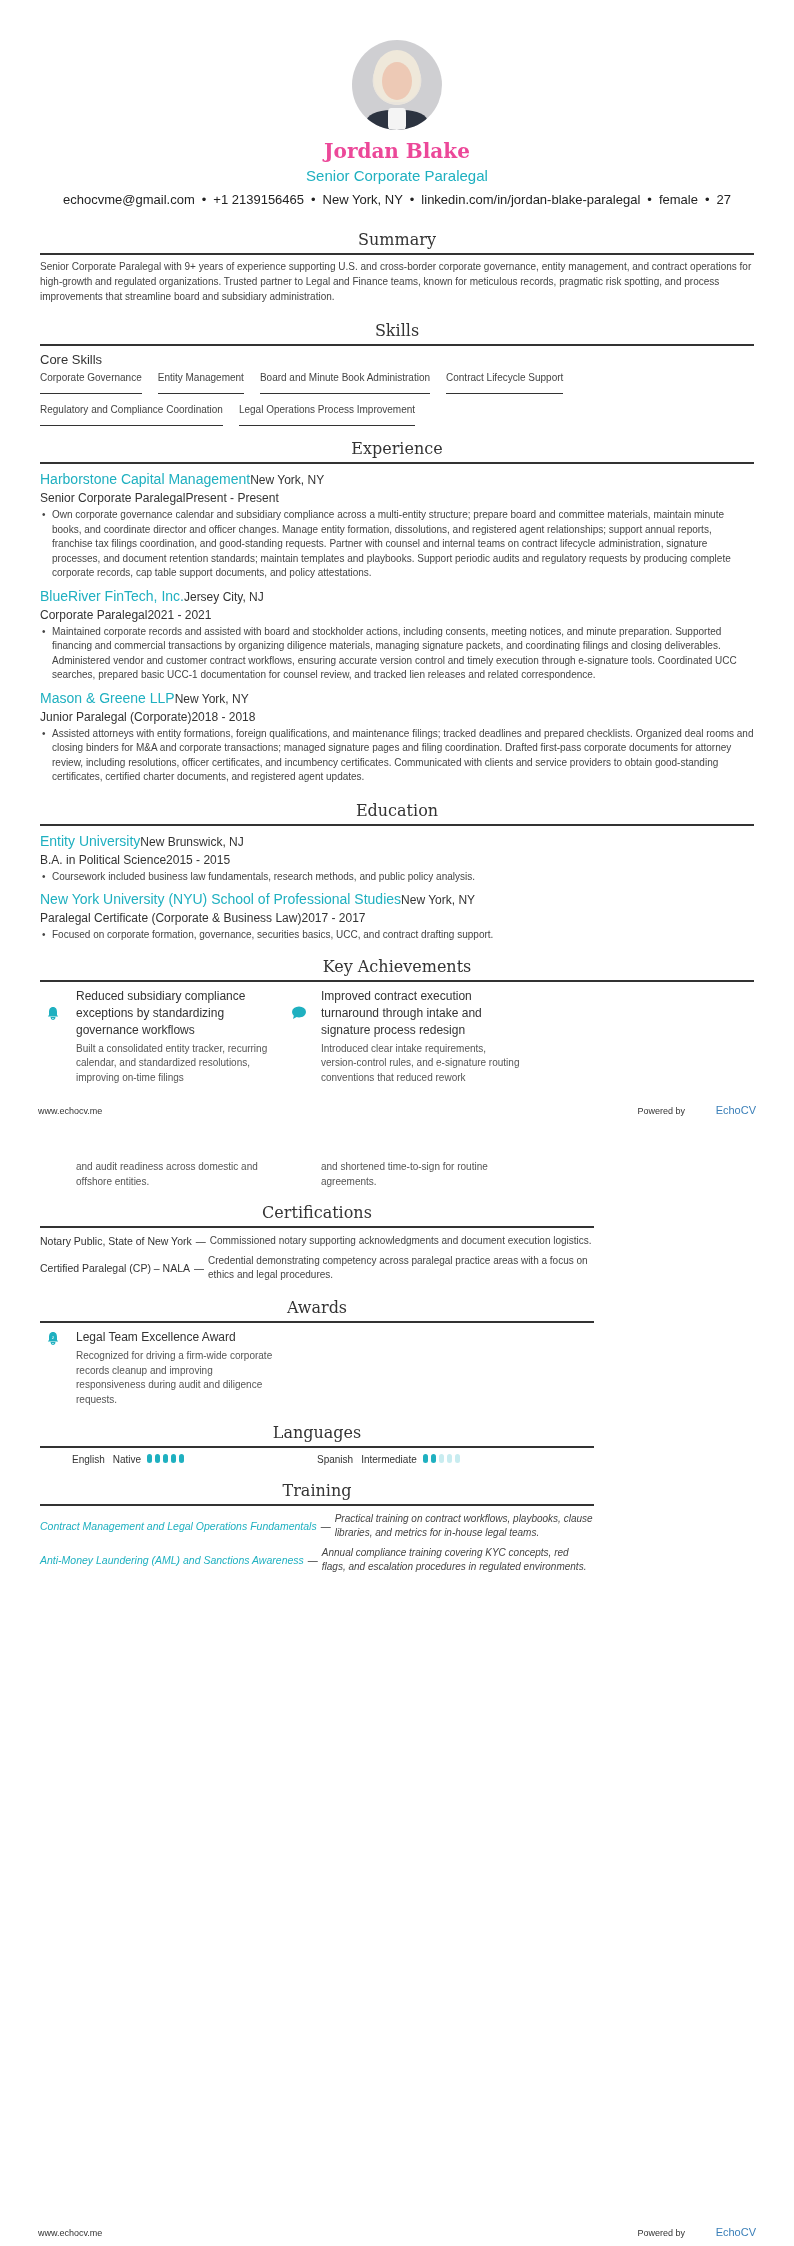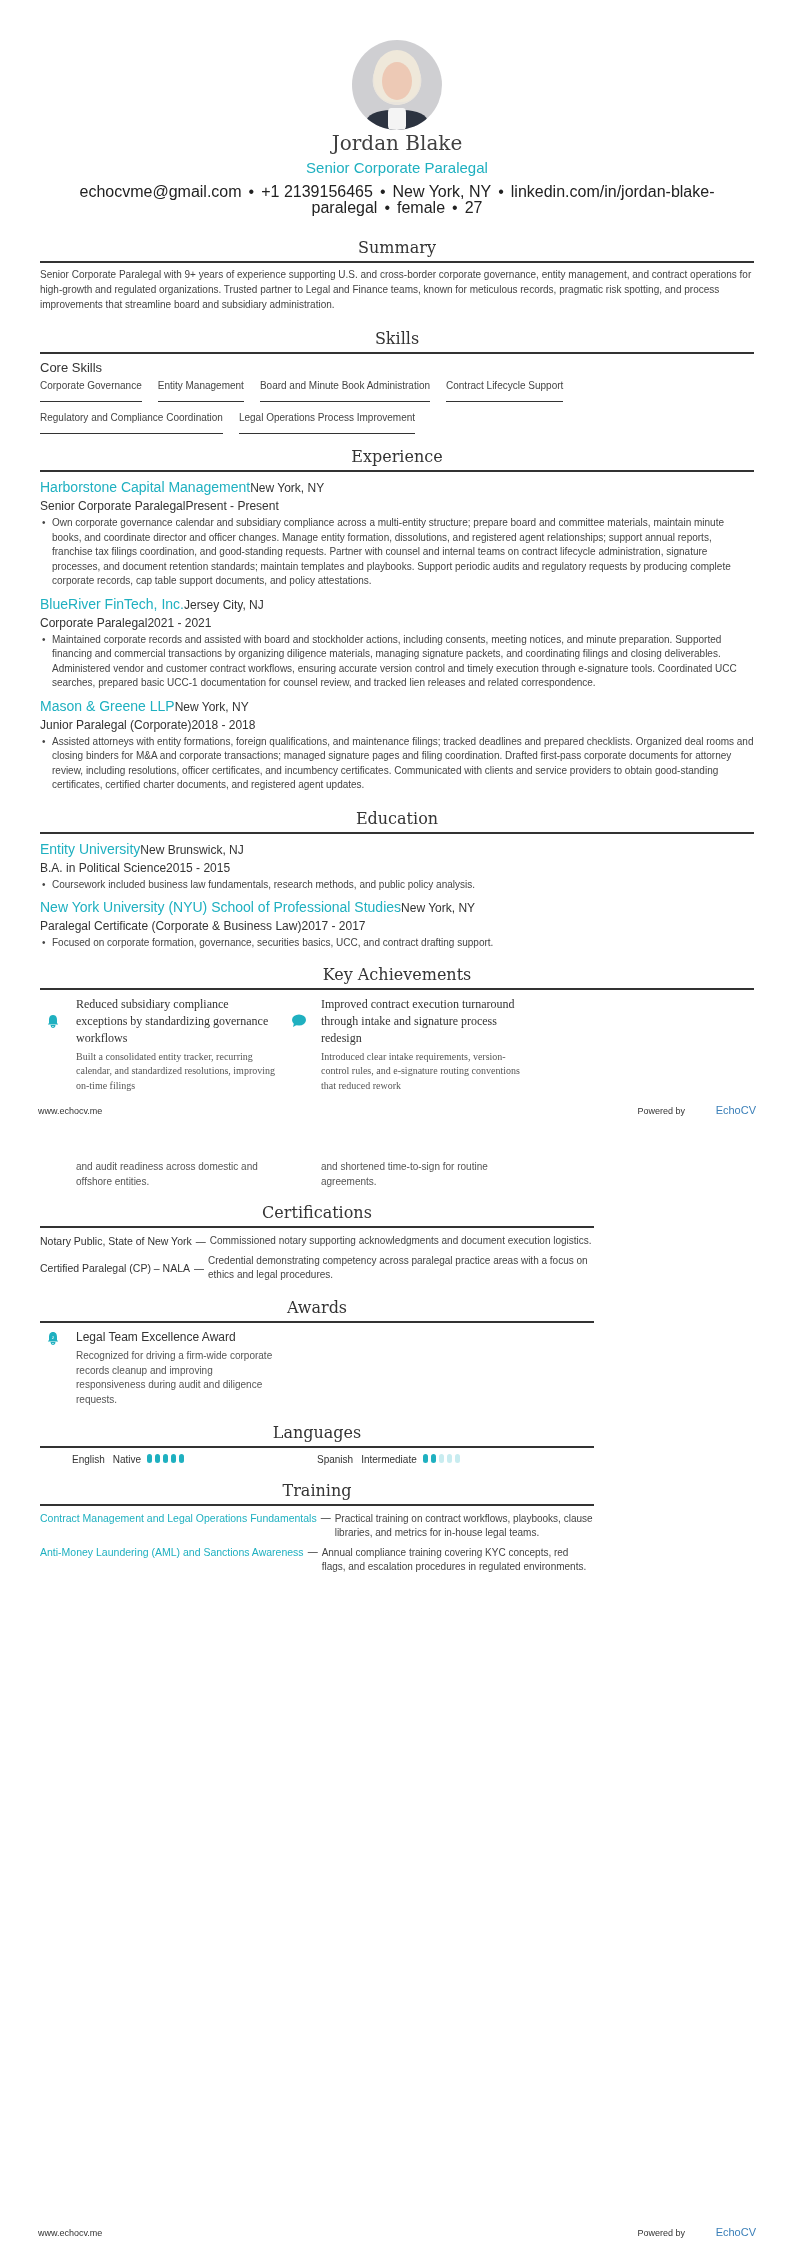--- a/index.html
+++ b/index.html
@@ -38,28 +38,28 @@
   .avatar .shoulders {
     position: absolute; left: 14px; top: 70px; width: 62px; height: 30px;
     background: #2c3340; border-radius: 40% 40% 0 0;
   }
   .avatar .collar {
     position: absolute; left: 36px; top: 68px; width: 18px; height: 22px;
     background: #f4f4f4; border-radius: 20%;
   }
   .name {
     font-family: "DejaVu Serif", "Liberation Serif", serif;
-    font-weight: normal; font-size: 20px; color: #404040;
-    line-height: 26px;
+    font-weight: bold; font-size: 20px; color: #ec4899;
+    margin-top: 8px; line-height: 26px;
   }
   .title {
     color: #1fb0c0; font-size: 15px; margin-top: 2px; line-height: 20px;
   }
   .contacts {
-    font-size: 16px; color: #222; margin-top: 6px; line-height: 16px;
+    font-size: 13px; color: #222; margin-top: 6px; line-height: 16px;
   }
   .contacts .sep { margin: 0 7px; }
 
   
   .section-title {
     font-family: "DejaVu Serif", "Liberation Serif", serif;
     text-align: center; font-size: 16px; color: #333;
     line-height: 20px; padding-bottom: 3px;
     border-bottom: 2px solid #333;
   }
@@ -84,21 +84,21 @@
   .bullets li {
     font-size: 10px; line-height: 14.5px; color: #444; position: relative; padding-left: 12px;
   }
   .bullets li::before {
     content: "•"; position: absolute; left: 2px; top: 0;
   }
 
   .ach-grid { display: flex; margin-top: 6px; }
   .ach-item { display: flex; width: 245px; }
   .ach-icon { width: 36px; padding-top: 18px; padding-left: 6px; }
-  .ach-body { width: 200px; font-family: Liberation Serif, serif; }
+  .ach-body { width: 200px; }
   .ach-title { font-size: 12px; line-height: 17px; color: #333; }
   .ach-desc { font-size: 10px; line-height: 14.5px; color: #555; margin-top: 3px; }
   .ach-cont { display: flex; }
   .ach-cont .ach-desc { width: 245px; padding-left: 36px; margin-top: 0; }
 
   .page-footer {
     position: absolute; left: 38px; right: 38px;
     display: flex; justify-content: space-between; align-items: baseline;
     font-size: 9px; color: #333;
   }
@@ -114,21 +114,21 @@
   .award-title { font-size: 12px; color: #333; line-height: 17px; }
   .award-desc { font-size: 10px; color: #555; line-height: 14.5px; width: 200px; margin-top: 3px; }
 
   .lang-row { display: flex; margin-top: 6px; font-size: 10px; color: #333; }
   .lang-item { display: flex; align-items: center; width: 245px; }
   .lang-name { margin-right: 8px; padding-left: 32px; }
   .lang-level { margin-right: 6px; text-align: center; }
   .dot { display: inline-block; width: 5px; height: 9px; border-radius: 3px; margin-right: 3px; background: #1fb0c0; }
   .dot.off { background: #c8ecf0; }
 
-  .train-row { display: flex; margin-top: 6px; }
+  .train-row { display: flex; align-items: center; margin-top: 6px; font-style: italic; }
   .train-name { font-size: 10.5px; color: #1fb0c0; white-space: nowrap; }
   .train-dash { margin: 0 4px; font-size: 10px; color: #333; }
   .train-desc { font-size: 10px; line-height: 14px; color: #444; }
 </style>
 </head>
 <body>
 
 <div class="page">
 
   <div class="header">

